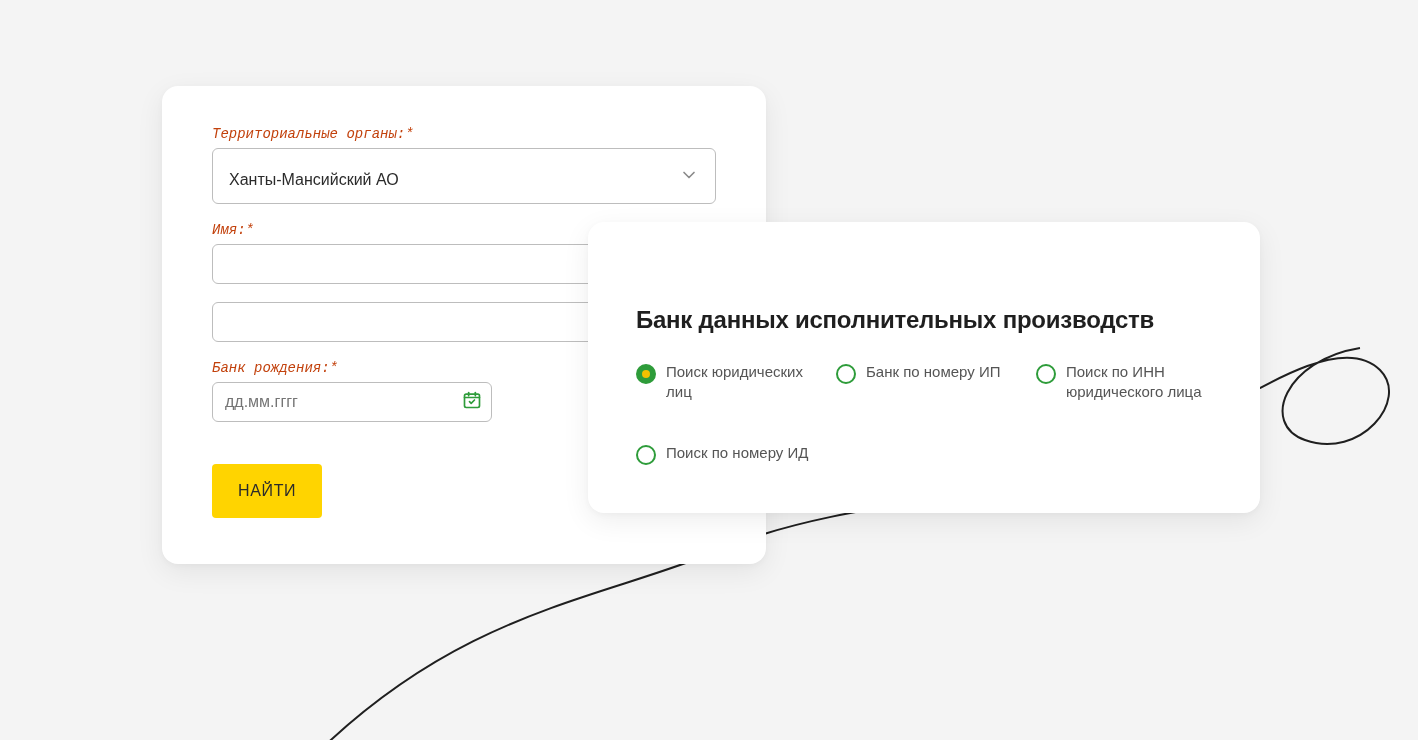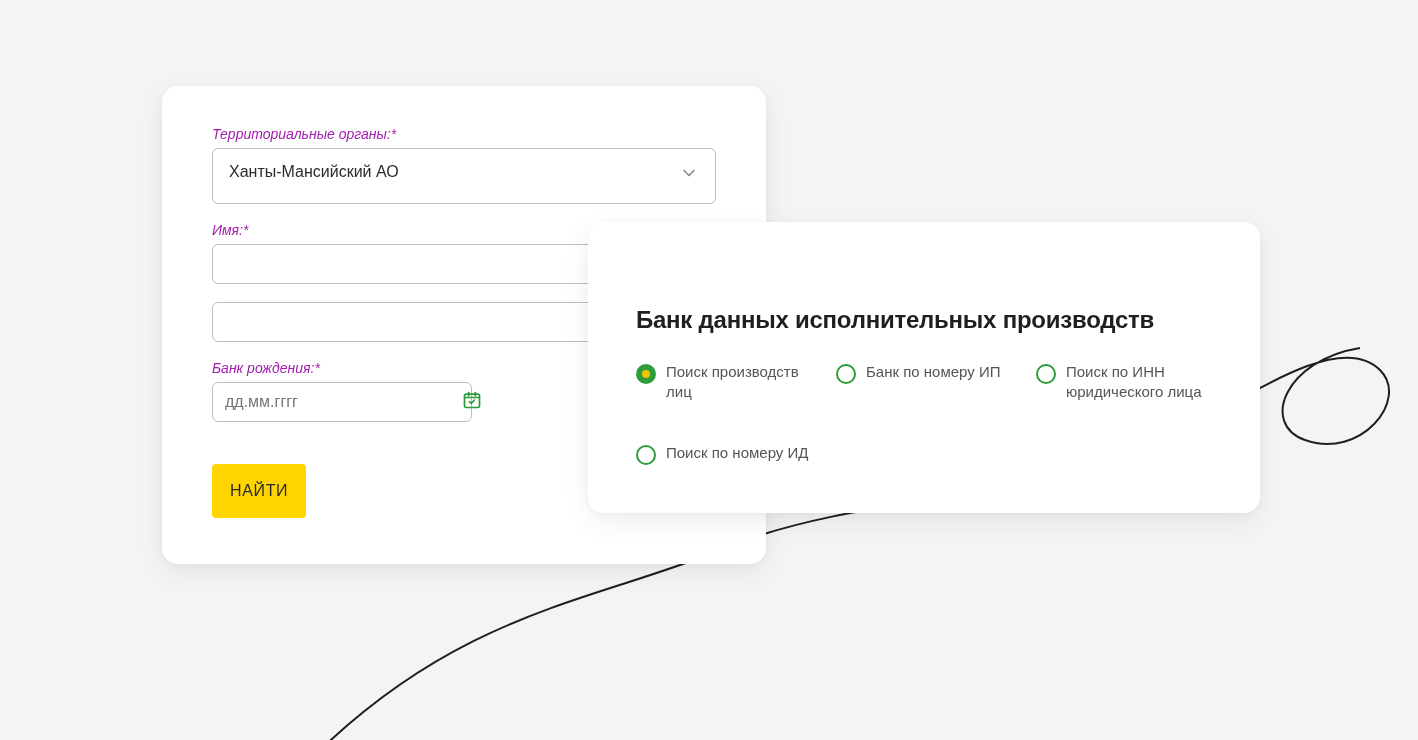--- a/index.html
+++ b/index.html
@@ -23,74 +23,75 @@
     left: 162px;
     top: 86px;
     width: 604px;
     padding: 40px 50px 46px 50px;
     z-index: 1;
   }
 
   .field-label {
     font-size: 14px;
     font-style: italic;
-    color: #a21caf;
+    color: #c2410c;
     margin-bottom: 6px;
     display: block;
+    font-family: Liberation Mono, monospace;
   }
 
   .field-row { margin-bottom: 18px; }
 
   .select-control, .text-input, .date-input {
     width: 100%;
     background: #fff;
     border: 1px solid #bdbdbd;
     border-radius: 6px;
     font-size: 16px;
     color: #2b2b2b;
     padding: 14px 16px;
     outline: none;
   }
 
   .select-control {
     height: 56px;
     display: flex;
-    align-items: flex-start;
+    align-items: flex-end;
     justify-content: space-between;
     cursor: pointer;
   }
   .select-value { color: #2b2b2b; }
 
   .text-input {
     height: 40px;
     padding: 8px 12px;
   }
   .date-input {
-    width: 260px;
+    width: 280px;
     height: 40px;
     padding: 8px 44px 8px 12px;
     color: #9a9a9a;
     position: relative;
   }
   .date-wrap { position: relative; width: 280px; }
   .calendar-icon {
     position: absolute;
     right: 10px;
     top: 50%;
     transform: translateY(-50%);
     pointer-events: none;
   }
 
   .submit-btn {
     margin-top: 24px;
     background: #ffd400;
     color: #2b2b2b;
     border: none;
     border-radius: 4px;
-    padding: 18px 18px;
+    padding: 18px 26px;
     font-size: 16px;
     letter-spacing: 0.04em;
     cursor: pointer;
   }
 
   
   .card-search {
     left: 588px;
     top: 222px;
     width: 672px;
@@ -211,21 +212,21 @@
   </div>
 
   <button class="submit-btn">НАЙТИ</button>
 </div>
 
 <div class="card card-search">
   <h2>Банк данных исполнительных производств</h2>
   <div class="radio-grid" id="radio-grid">
       <div class="radio-item">
         <span class="radio-circle selected"></span>
-        <span class="radio-label">Поиск производств лиц</span>
+        <span class="radio-label">Поиск юридических лиц</span>
       </div>
       <div class="radio-item">
         <span class="radio-circle"></span>
         <span class="radio-label">Банк по номеру ИП</span>
       </div>
       <div class="radio-item">
         <span class="radio-circle"></span>
         <span class="radio-label">Поиск по ИНН юридического лица</span>
       </div>
       <div class="radio-item">

